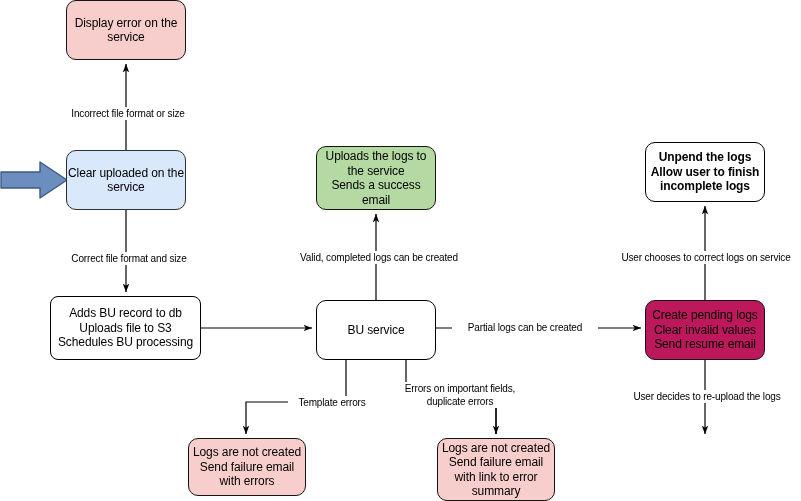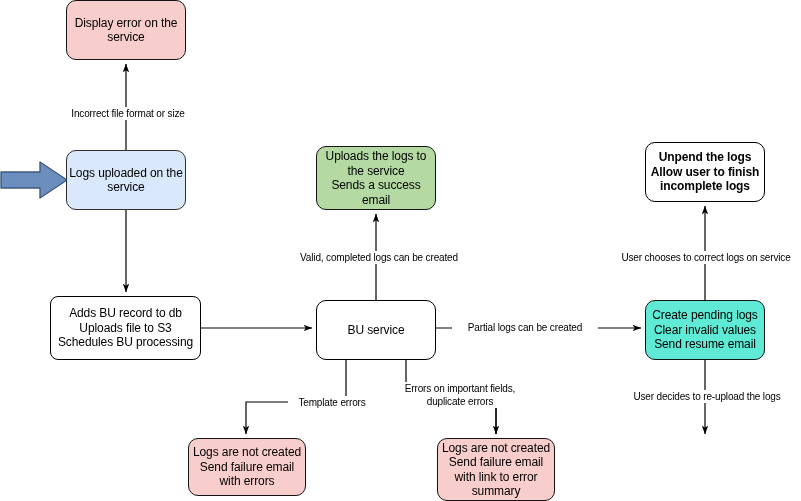--- a/index.html
+++ b/index.html
@@ -23,21 +23,21 @@
     text-align:center;
     font-size:12px;
     line-height:14.5px;
     color:#000000;
     white-space:pre-line;
     letter-spacing:-0.1px;
   }
   .node.pink{background:#f8cecc;border-color:#141414;}
   .node.blue{background:#dae8fc;border-color:#2f2f2f;}
   .node.green{background:#b4d9a2;border-color:#141414;}
-  .node.yellow{background:#5eead4;border-color:#141414;}
+  .node.yellow{background:#be185d;border-color:#141414;}
   .node.plain{background:#ffffff;border-color:#000000;}
 
   .edge-label{
     position:absolute;
     font-size:10px;
     line-height:13px;
     color:#000000;
     text-align:center;
     background:#ffffff;
     white-space:pre-line;
@@ -77,21 +77,21 @@
     <line x1="496" y1="400" x2="496" y2="434" stroke="#000000" stroke-width="1.2" marker-end="url(#ah)"></line>
 
     <line x1="705" y1="300" x2="705" y2="206" stroke="#000000" stroke-width="1.2" marker-end="url(#ah)"></line>
 
     <line x1="705" y1="360" x2="705" y2="434" stroke="#000000" stroke-width="1.2" marker-end="url(#ah)"></line>
   </svg>
 
   <div class="node pink" style="left:66px;top:0px;width:120px;height:60px;">Display error on the
 service</div>
 
-  <div class="node blue" style="left:66px;top:150px;width:120px;height:60px;">Logs uploaded on the
+  <div class="node blue" style="left:66px;top:150px;width:120px;height:60px;">Clear uploaded on the
 service</div>
 
   <div class="node plain" style="left:50px;top:296px;width:151px;height:64px;border-radius:8px;">Adds BU record to db
 Uploads file to S3
 Schedules BU processing</div>
 
   <div class="node green" style="left:316px;top:146px;width:120px;height:64px;">Uploads the logs to
 the service
 Sends a success
 email</div>
@@ -111,20 +111,21 @@
 with errors</div>
 
   <div class="node pink" style="left:437px;top:438px;width:118px;height:63px;">Logs are not created
 Send failure email
 with link to error
 summary</div>
 
 
   <div class="edge-label" style="left:53px;top:107px;width:146px;">Incorrect file format or size</div>
 
+  <div class="edge-label" style="left:54px;top:252px;width:146px;">Correct file format and size</div>
 
   <div class="edge-label" style="left:281px;top:251px;width:192px;">Valid, completed logs can be created</div>
 
   <div class="edge-label" style="left:452px;top:321px;width:142px;">Partial logs can be created</div>
 
   <div class="edge-label" style="left:288px;top:396px;width:84px;">Template errors</div>
 
   <div class="edge-label" style="left:392px;top:382px;width:132px;">Errors on important fields,
 duplicate errors</div>
 

